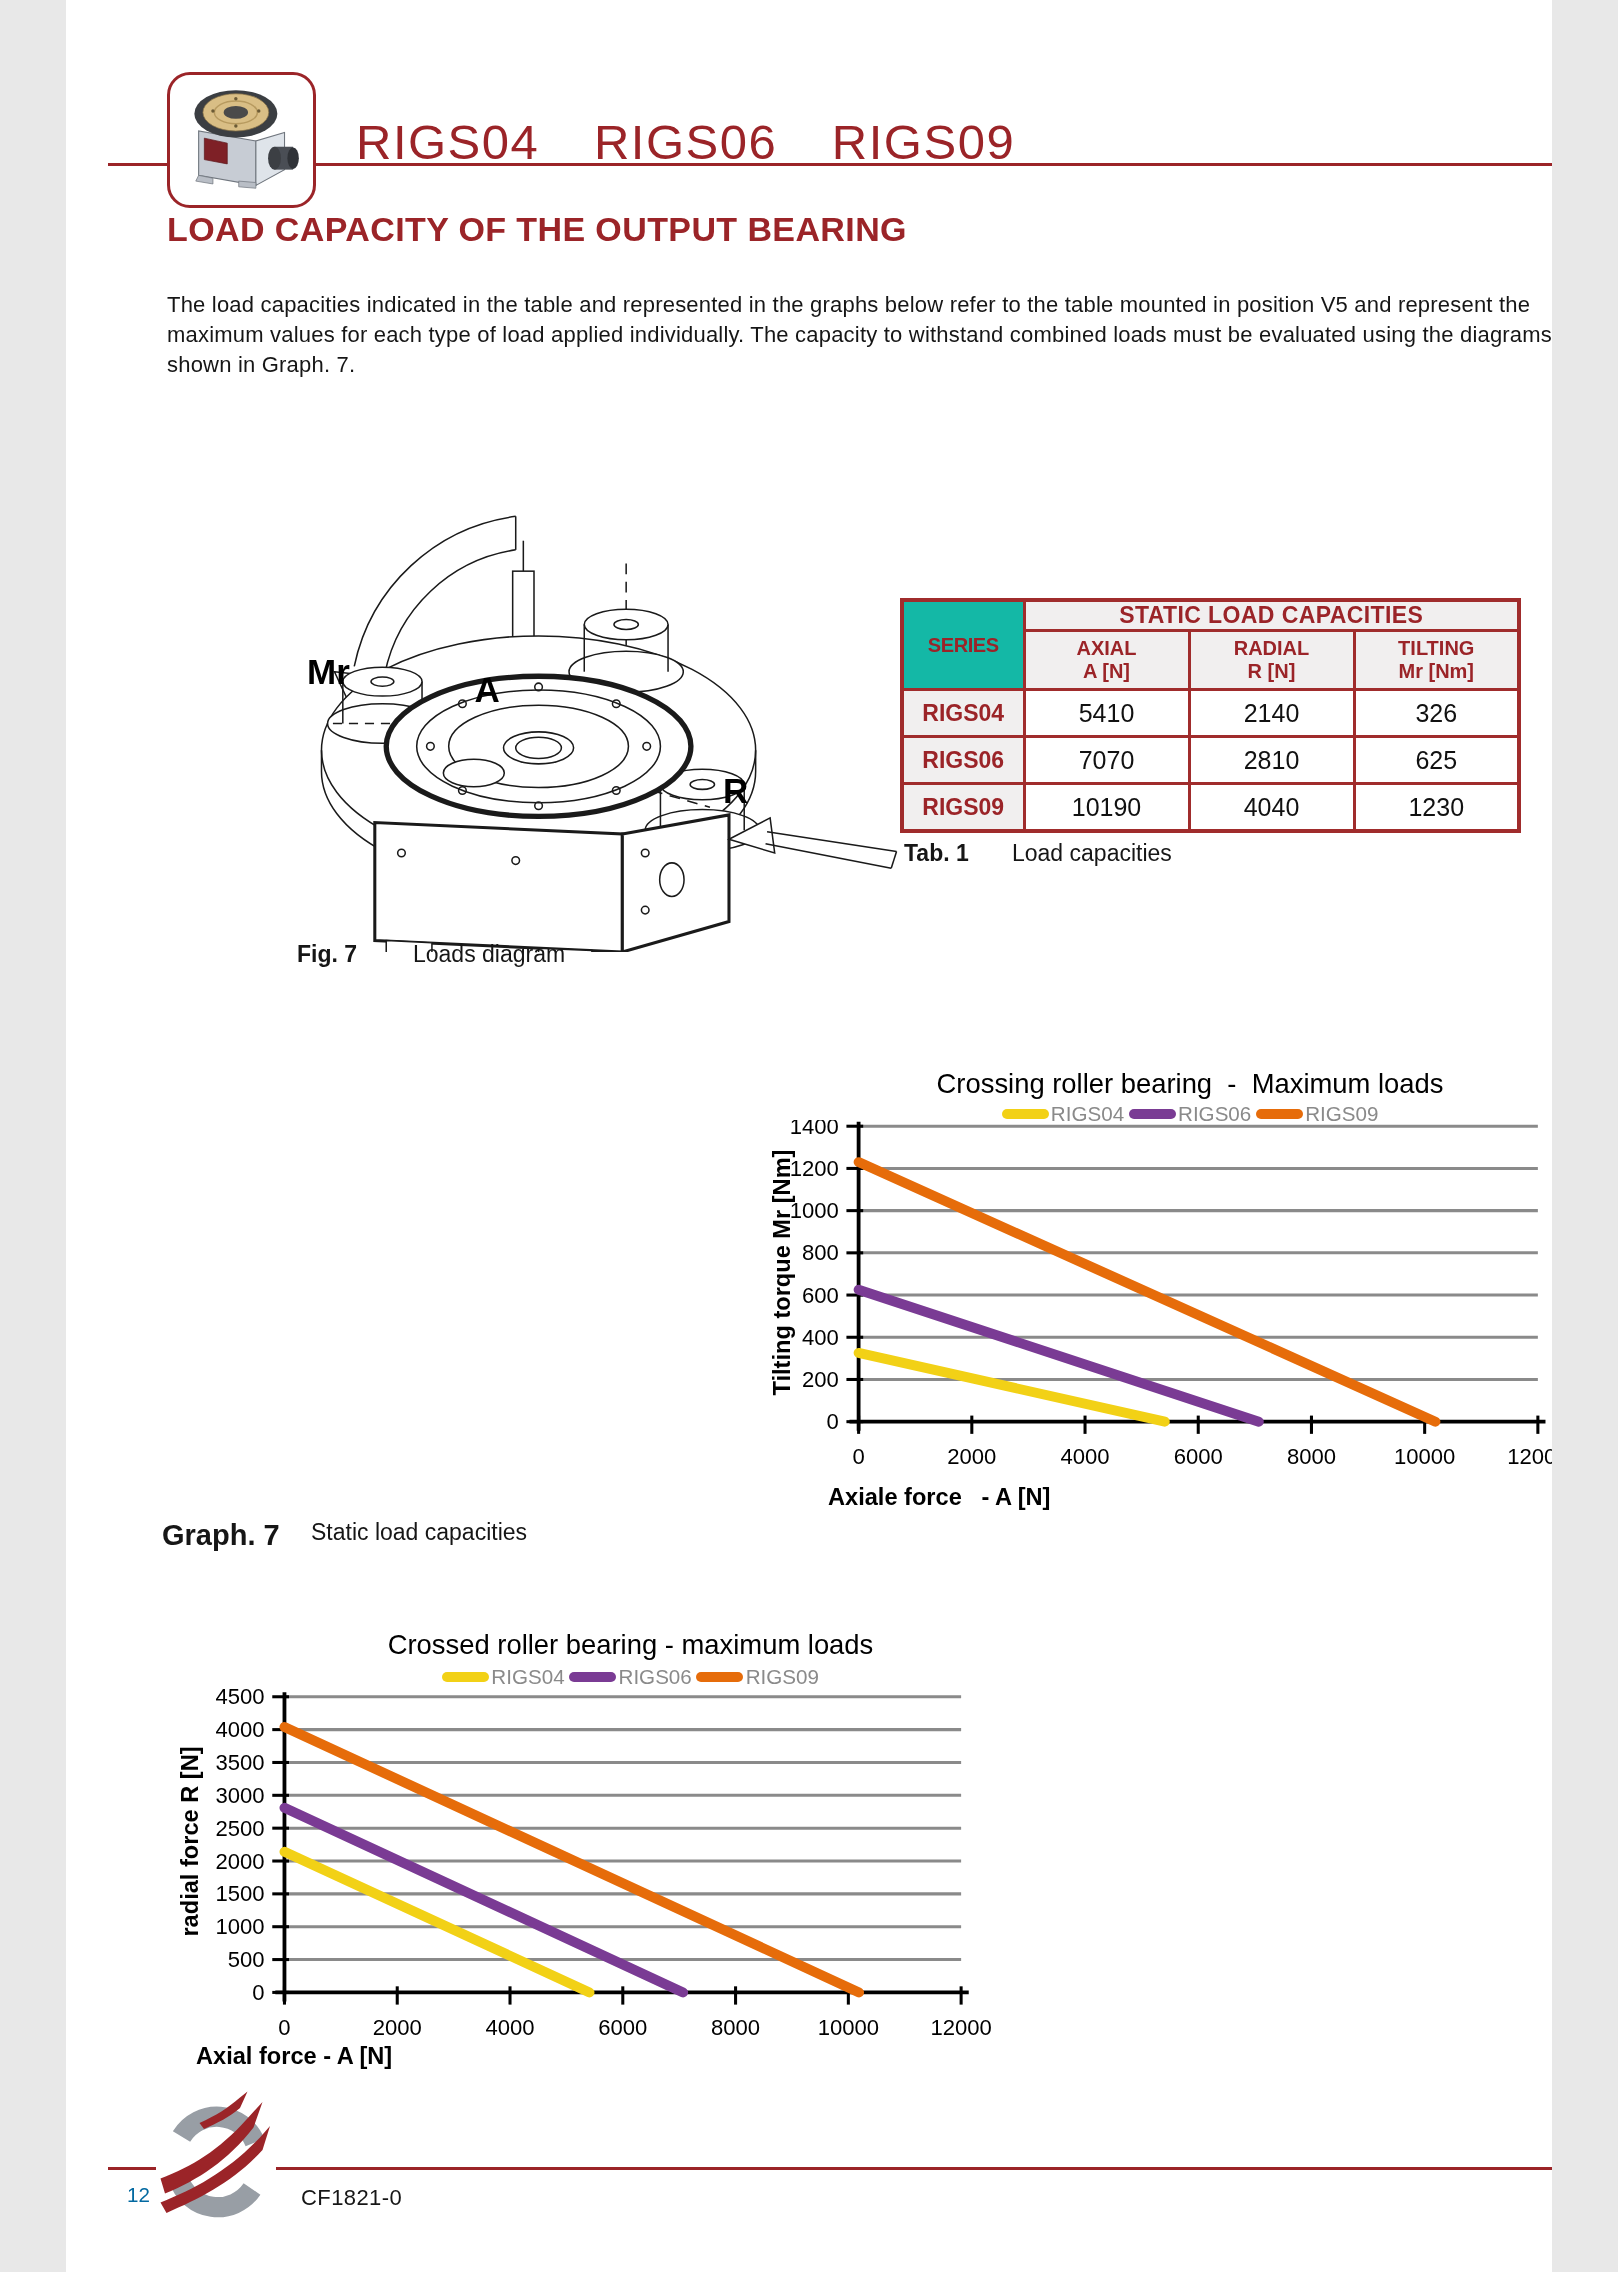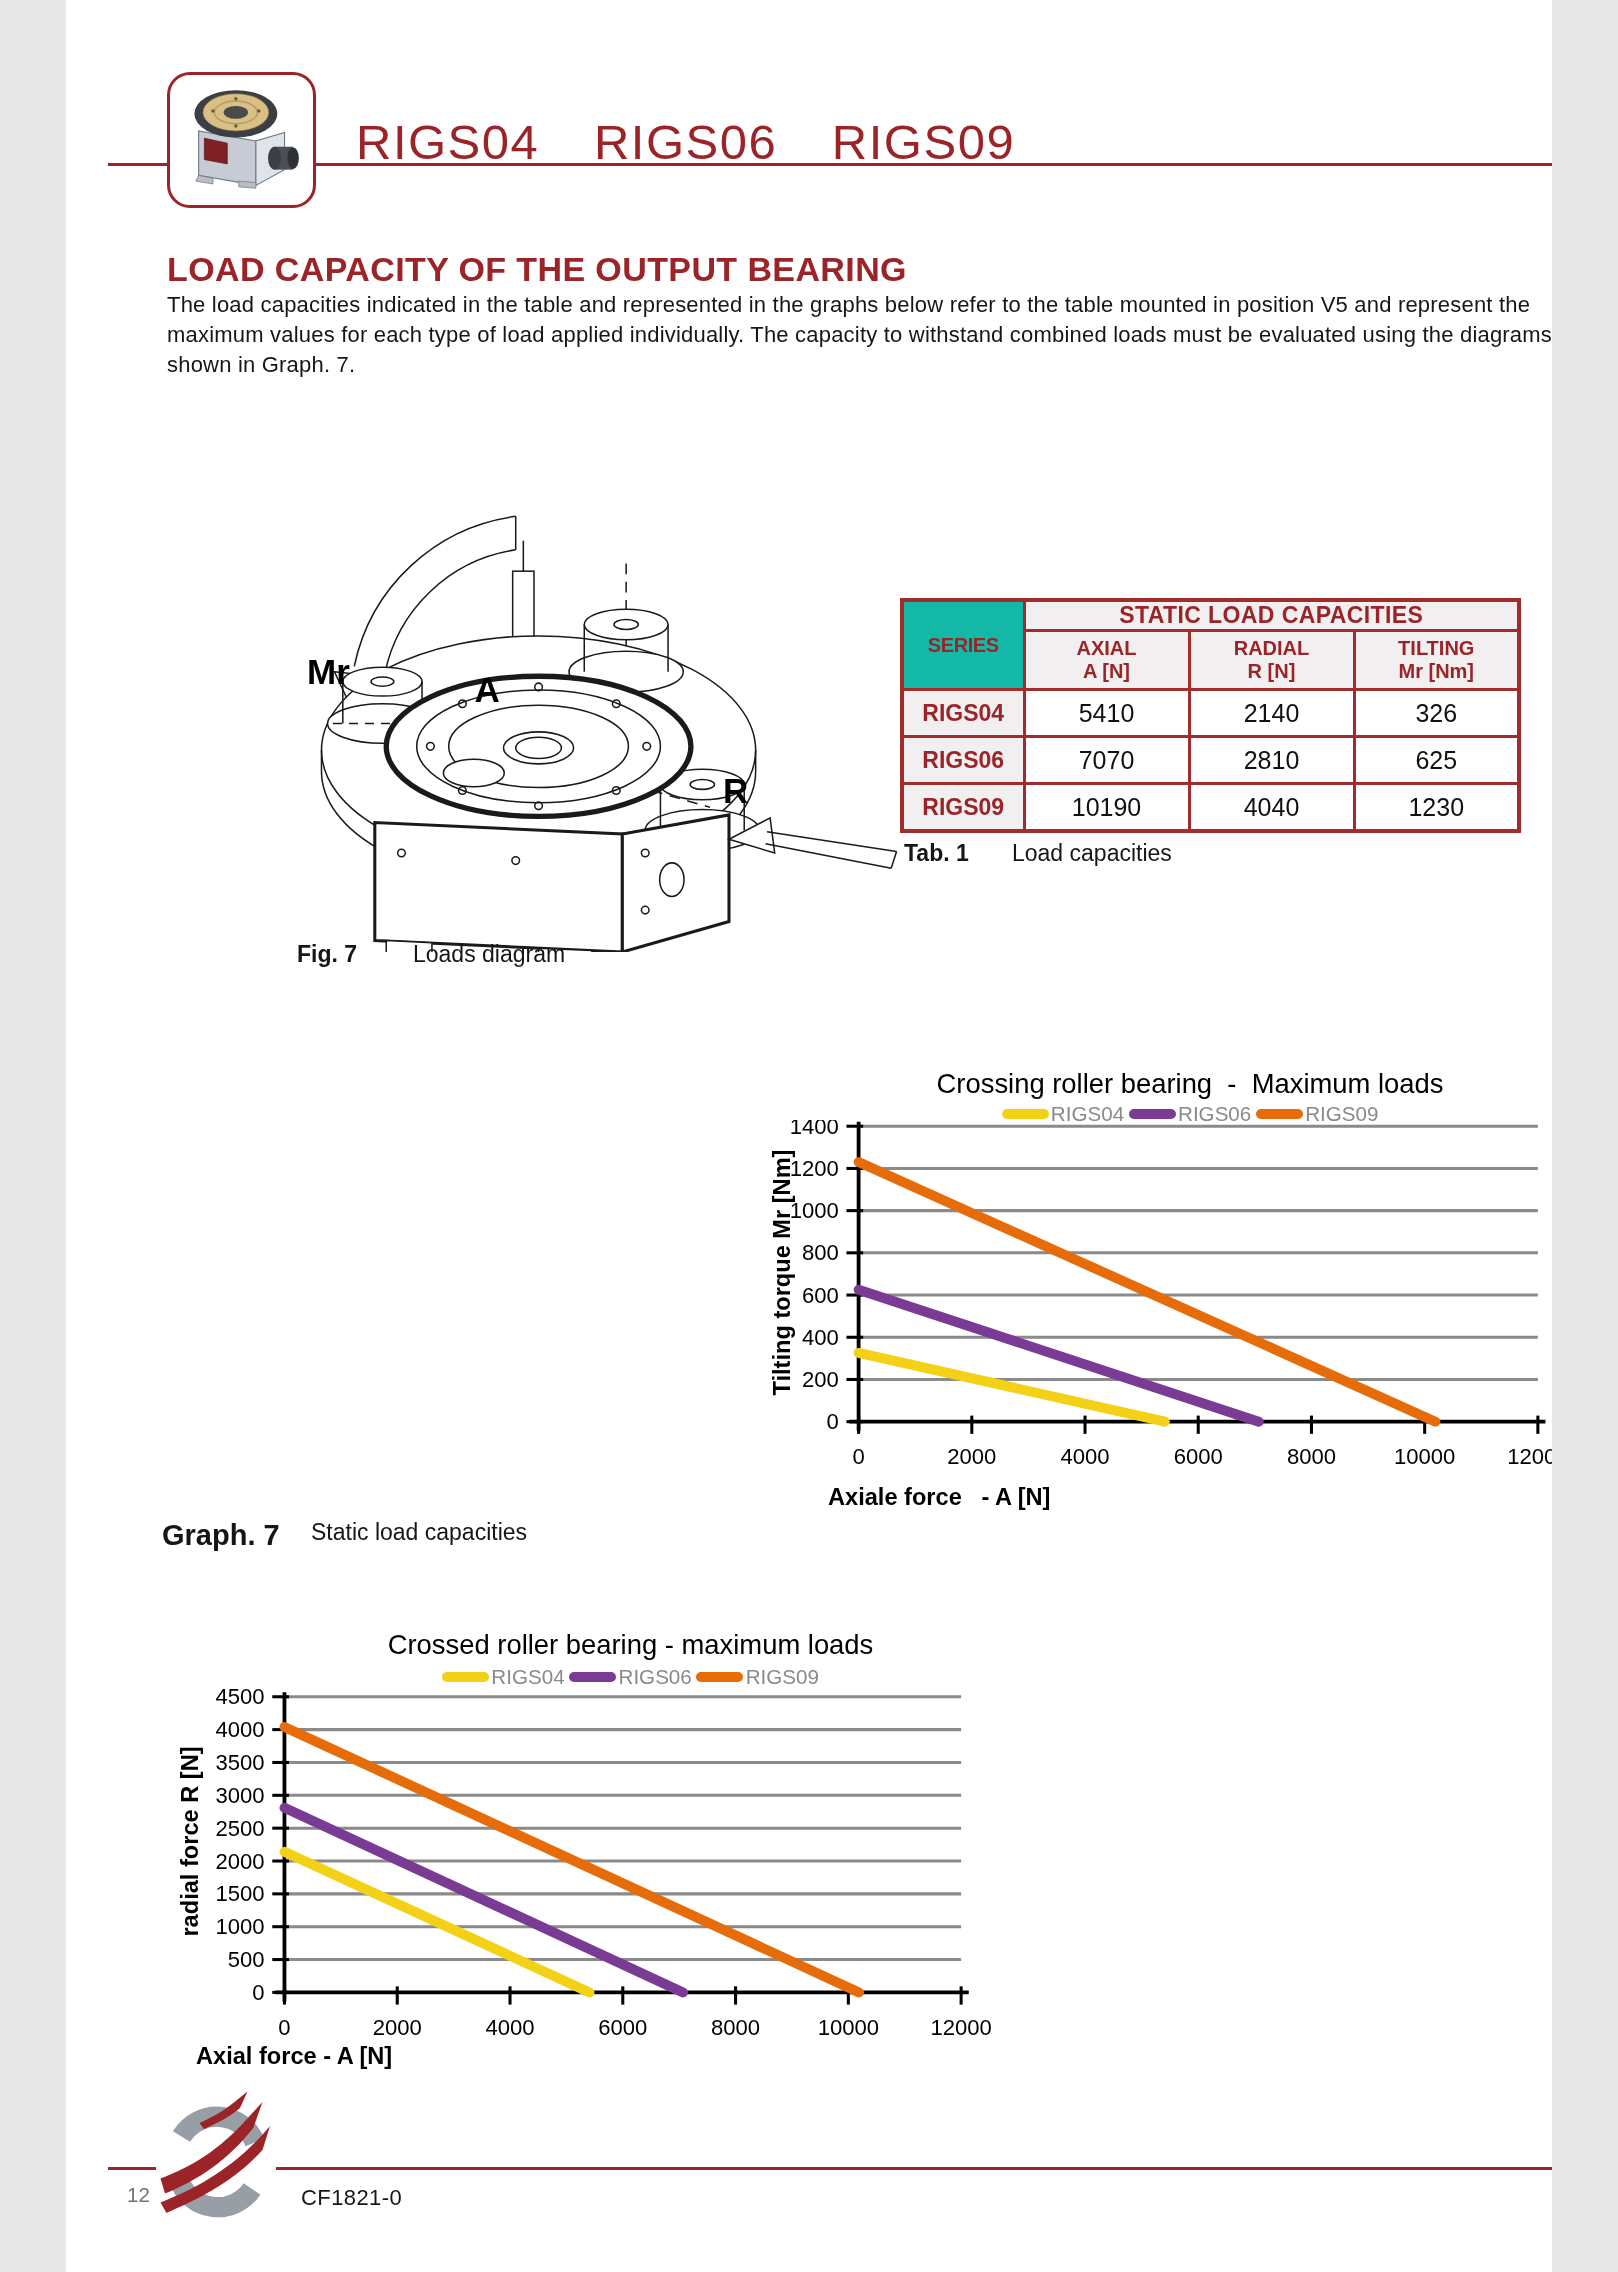--- a/index.html
+++ b/index.html
@@ -12,21 +12,21 @@
   html,body{margin:0;padding:0;background:#e8e8e8;}
   #page{
     position:relative;width:1486px;height:2273px;background:var(--pagebg);
     font-family:"Liberation Sans",sans-serif;color:#111;overflow:hidden;margin:0 auto;
   }
   .abs{position:absolute;}
   
   #header-rule{left:42px;top:163px;width:1535px;height:3px;background:var(--maroon);}
   #logo-box{left:101px;top:72px;width:143px;height:130px;background:#fff;border:3.8px solid var(--maroon);border-radius:23px;z-index:2;}
   #page-title{left:290px;top:114px;font-size:49px;font-weight:400;color:var(--maroon);letter-spacing:1.5px;word-spacing:12.2px;white-space:pre;}
-  #section-heading{left:101px;top:210px;font-size:34px;font-weight:700;color:var(--maroon);letter-spacing:0.4px;margin-top:40px;}
+  #section-heading{left:101px;top:210px;font-size:34px;font-weight:700;color:var(--maroon);letter-spacing:0.4px;}
   #intro-paragraph{left:101px;top:290px;width:1451px;font-size:22px;line-height:30px;color:#161616;letter-spacing:0.2px;}
   
   #loads-figure{left:221px;top:495px;width:625px;height:457px;}
   .fig-caption{top:941px;font-size:23px;color:#161616;}
   #fig-caption-label{left:231px;font-weight:700;}
   #fig-caption-text{left:347px;}
   
   #load-table{left:834px;top:598px;border-collapse:collapse;background:#fff;table-layout:fixed;}
   #load-table td{border:3px solid var(--tblborder);text-align:center;vertical-align:middle;padding:0 4.6px;overflow:hidden;}
   #load-table{border:4.6px solid var(--tblborder);}
@@ -57,21 +57,21 @@
   #chart1-ylabel{left:568px;top:1259px;width:297px;}
   #chart2-ylabel{left:-24.4px;top:1828px;width:297px;}
   #chart1-svg{left:686px;top:1120px;}
   #chart2-svg{left:72px;top:1680px;}
   .graph-caption{top:1519px;font-size:29px;color:#161616;}
   #graph-caption-label{left:96px;font-weight:700;}
   #graph-caption-text{left:245px;font-size:23px;}
   
   #footer-rule{left:42px;top:2167px;width:1535px;height:3px;background:var(--maroon);}
   #footer-logo{left:90px;top:2089px;z-index:2;}
-  #page-number{left:61px;top:2183px;font-size:20.6px;color:#737373;}
+  #page-number{left:61px;top:2183px;font-size:20.6px;color:#0369a1;}
   #doc-code{left:235px;top:2185px;font-size:22px;color:#161616;letter-spacing:0.4px;}
   .diagram-label{font-family:"Liberation Sans",sans-serif;font-weight:700;font-size:46px;fill:#000;}
 </style>
 </head>
 <body>
 
 <div id="page">
 
   <div class="abs" id="header-rule"></div>
 

